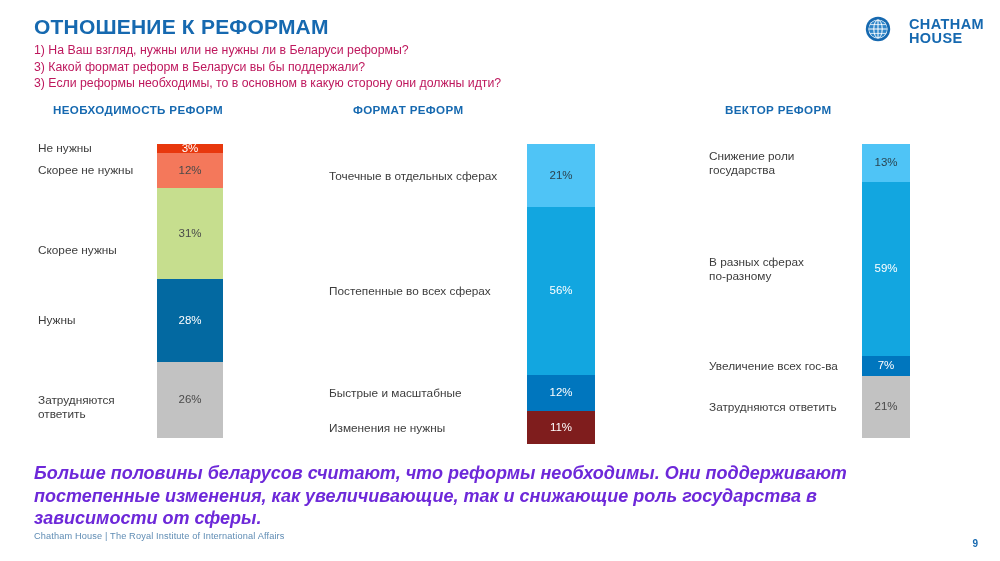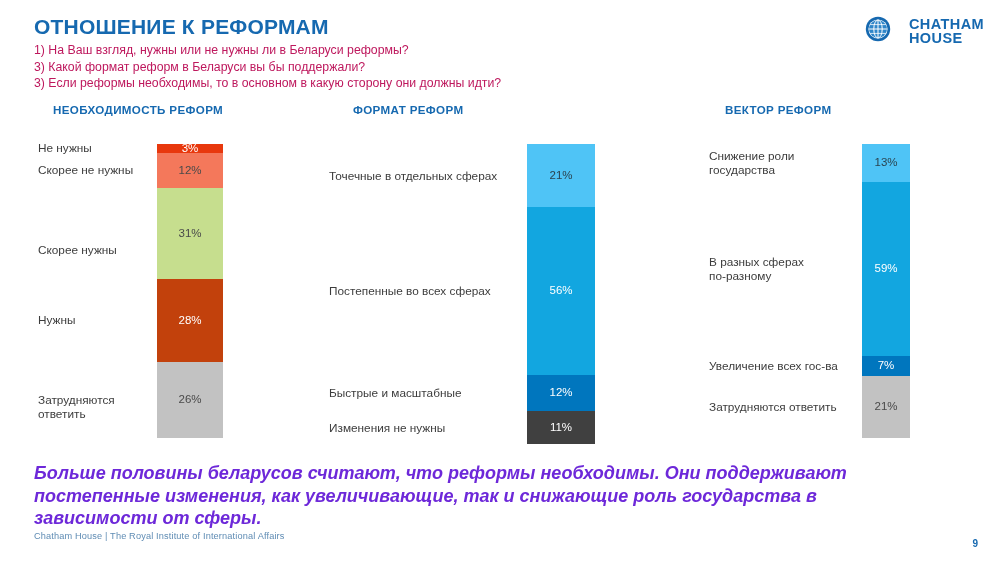--- a/index.html
+++ b/index.html
@@ -174,21 +174,21 @@
       <div class="bar-column" style="left: 123px; width: 66px;">
         <div class="bar-seg" style="height: 8.82px; background: rgb(232, 56, 13);">
           <span class="seg-value" style="color: rgb(255, 255, 255);">3%</span>
         </div>
         <div class="bar-seg" style="height: 35.28px; background: rgb(244, 120, 91);">
           <span class="seg-value" style="color: rgb(74, 74, 74);">12%</span>
         </div>
         <div class="bar-seg" style="height: 91.14px; background: rgb(198, 222, 142);">
           <span class="seg-value" style="color: rgb(74, 74, 74);">31%</span>
         </div>
-        <div class="bar-seg" style="height: 82.32px; background: #c2410c;">
+        <div class="bar-seg" style="height: 82.32px; background: #0369a1;">
           <span class="seg-value" style="color: rgb(255, 255, 255);">28%</span>
         </div>
         <div class="bar-seg" style="height: 76.44px; background: rgb(194, 194, 194);">
           <span class="seg-value" style="color: rgb(74, 74, 74);">26%</span>
         </div>
       </div>
     </div>
 </div>
 
 <div class="chart-block" id="chart-2" style="left:334px; width:270px;">
@@ -201,21 +201,21 @@
       <div class="bar-column" style="left: 193px; width: 68px;">
         <div class="bar-seg" style="height: 63px; background: rgb(79, 196, 246);">
           <span class="seg-value" style="color: rgb(43, 68, 80);">21%</span>
         </div>
         <div class="bar-seg" style="height: 168px; background: rgb(18, 166, 224);">
           <span class="seg-value" style="color: rgb(255, 255, 255);">56%</span>
         </div>
         <div class="bar-seg" style="height: 36px; background: rgb(0, 118, 190);">
           <span class="seg-value" style="color: rgb(255, 255, 255);">12%</span>
         </div>
-        <div class="bar-seg" style="height: 33px; background: #404040;">
+        <div class="bar-seg" style="height: 33px; background: #7f1d1d;">
           <span class="seg-value" style="color: rgb(255, 255, 255);">11%</span>
         </div>
       </div>
     </div>
 </div>
 
 <div class="chart-block" id="chart-3" style="left:706px; width:240px;">
   <div class="chart-heading">ВЕКТОР РЕФОРМ</div>
   <div class="chart-body" id="chart-3-body" style="height:300px;">
       <div class="cat-label" style="width: 145px; left: 3px; text-align: left; top: 5.11px;">Снижение роли

